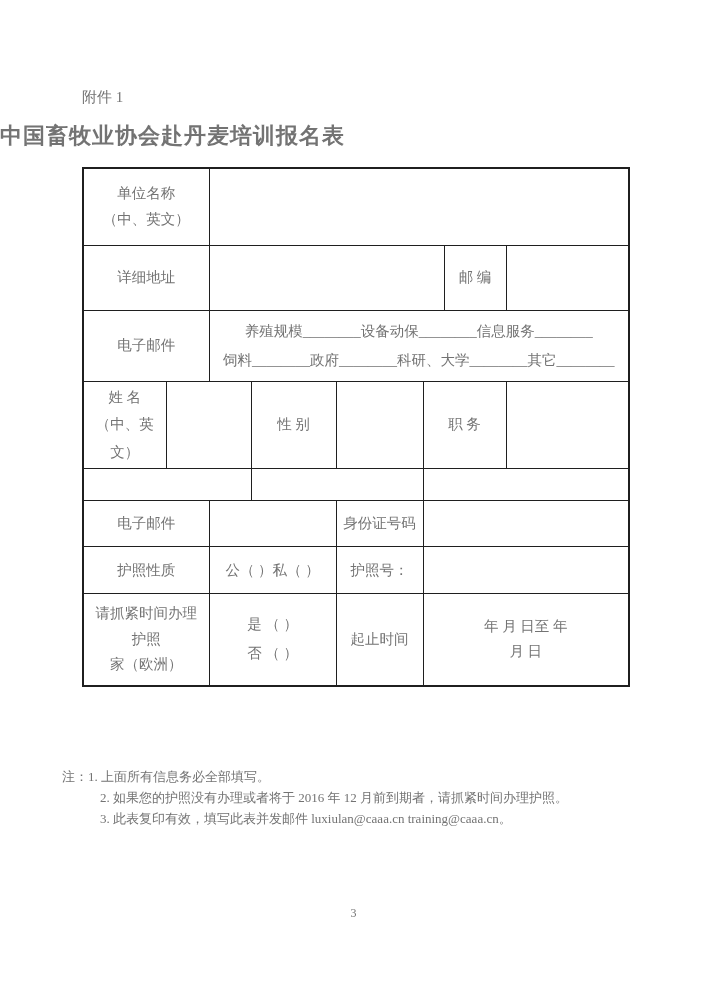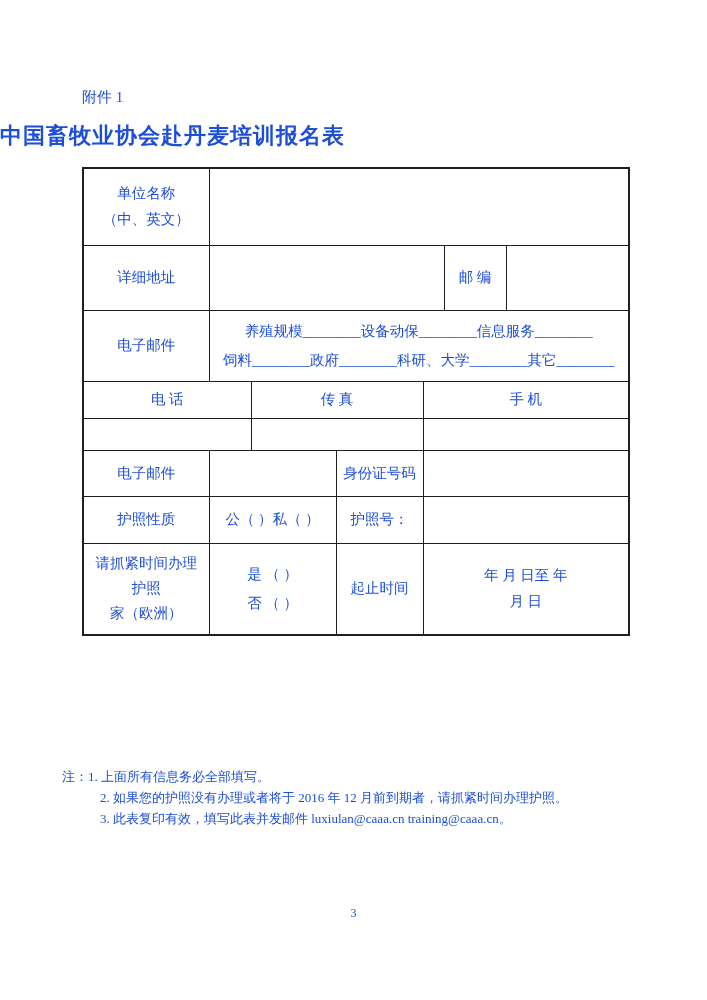--- a/index.html
+++ b/index.html
@@ -4,21 +4,21 @@
 <style>
   * { margin: 0; padding: 0; box-sizing: border-box; }
   html, body { background: #e8e8e8; }
   .page {
     position: relative;
     width: 707px;
     height: 1000px;
     margin: 0 auto;
     background: #ffffff;
     font-family: "Liberation Serif", "DejaVu Serif", serif;
-    color: #1d4ed8;
+    color: #737373;
     overflow: hidden;
   }
   .attachment {
     position: absolute;
     left: 82px;
     top: 88px;
     font-size: 15px;
   }
   .doc-title {
     position: absolute;
@@ -111,24 +111,28 @@
         <td>邮  编</td>
         <td></td>
       </tr>
       <tr style="height:71px">
         <td colspan="2">电子邮件</td>
         <td colspan="6" class="scope">
           <div>养殖规模________设备动保________信息服务________</div>
           <div>饲料________政府________科研、大学________其它________</div>
         </td>
       </tr>
-      <tr style="height:37px">
-        <td colspan="3">电  话</td>
-        <td colspan="2">传  真</td>
-        <td colspan="3">手  机</td>
+      <tr style="height:75px">
+        <td class="name-label">姓  名
+（中、英文）</td>
+        <td colspan="2"></td>
+        <td>性  别</td>
+        <td></td>
+        <td colspan="2">职  务</td>
+        <td></td>
       </tr>
       <tr style="height:32px">
         <td colspan="3"></td>
         <td colspan="2"></td>
         <td colspan="3"></td>
       </tr>
       <tr style="height:46px">
         <td colspan="2">电子邮件</td>
         <td colspan="2"></td>
         <td>身份证号码</td>

